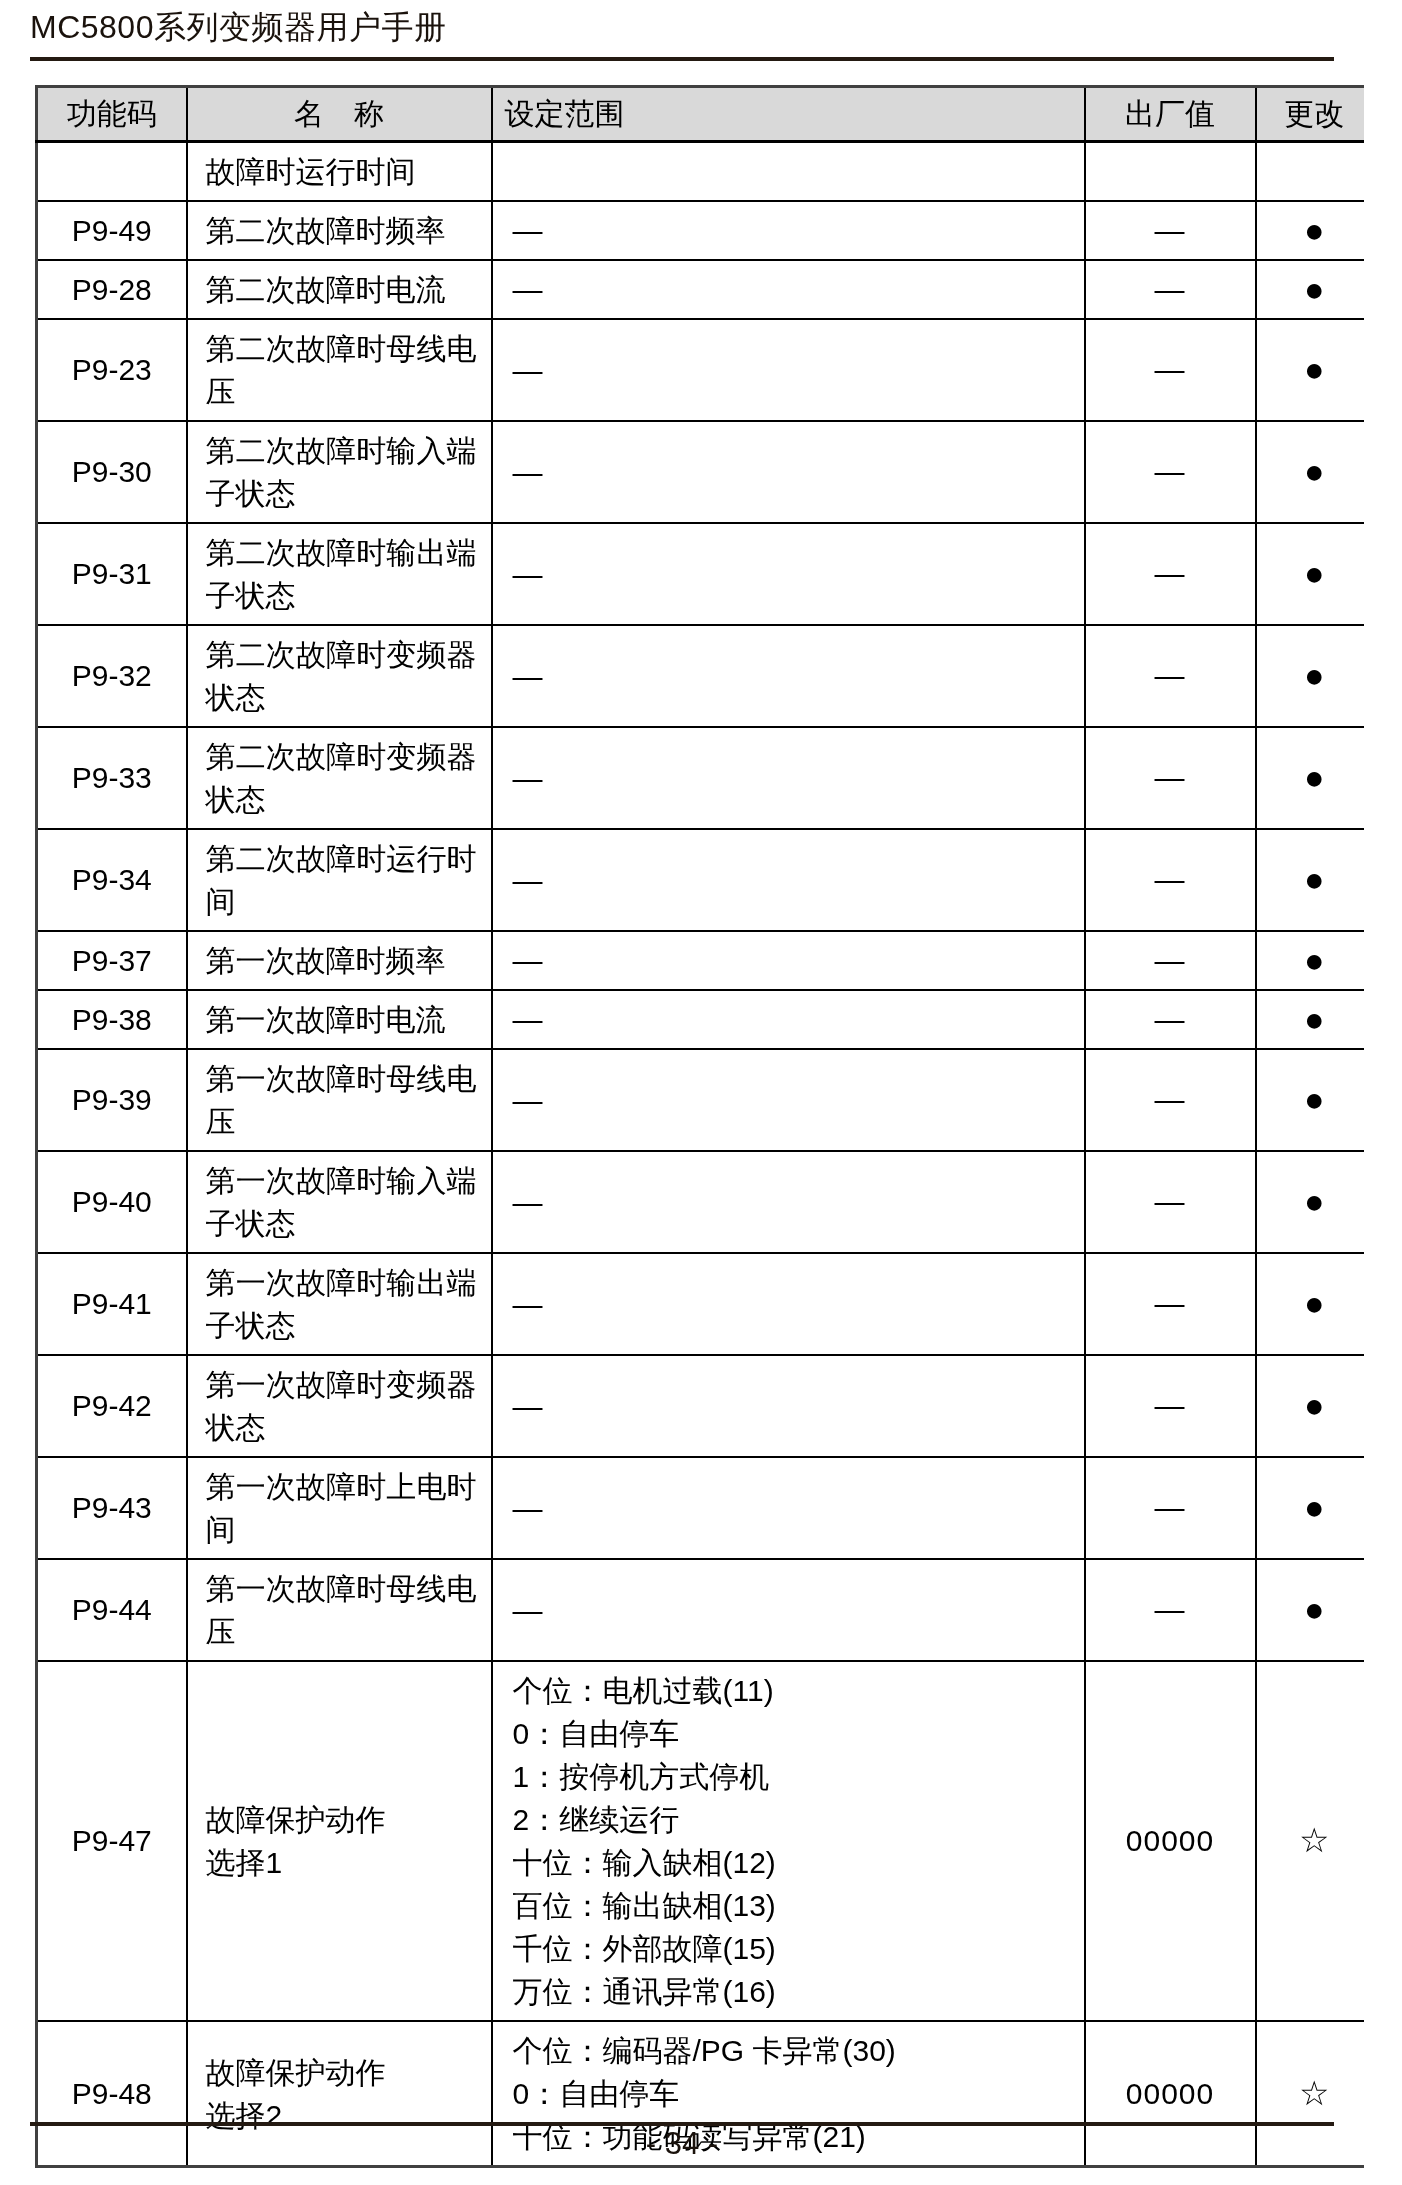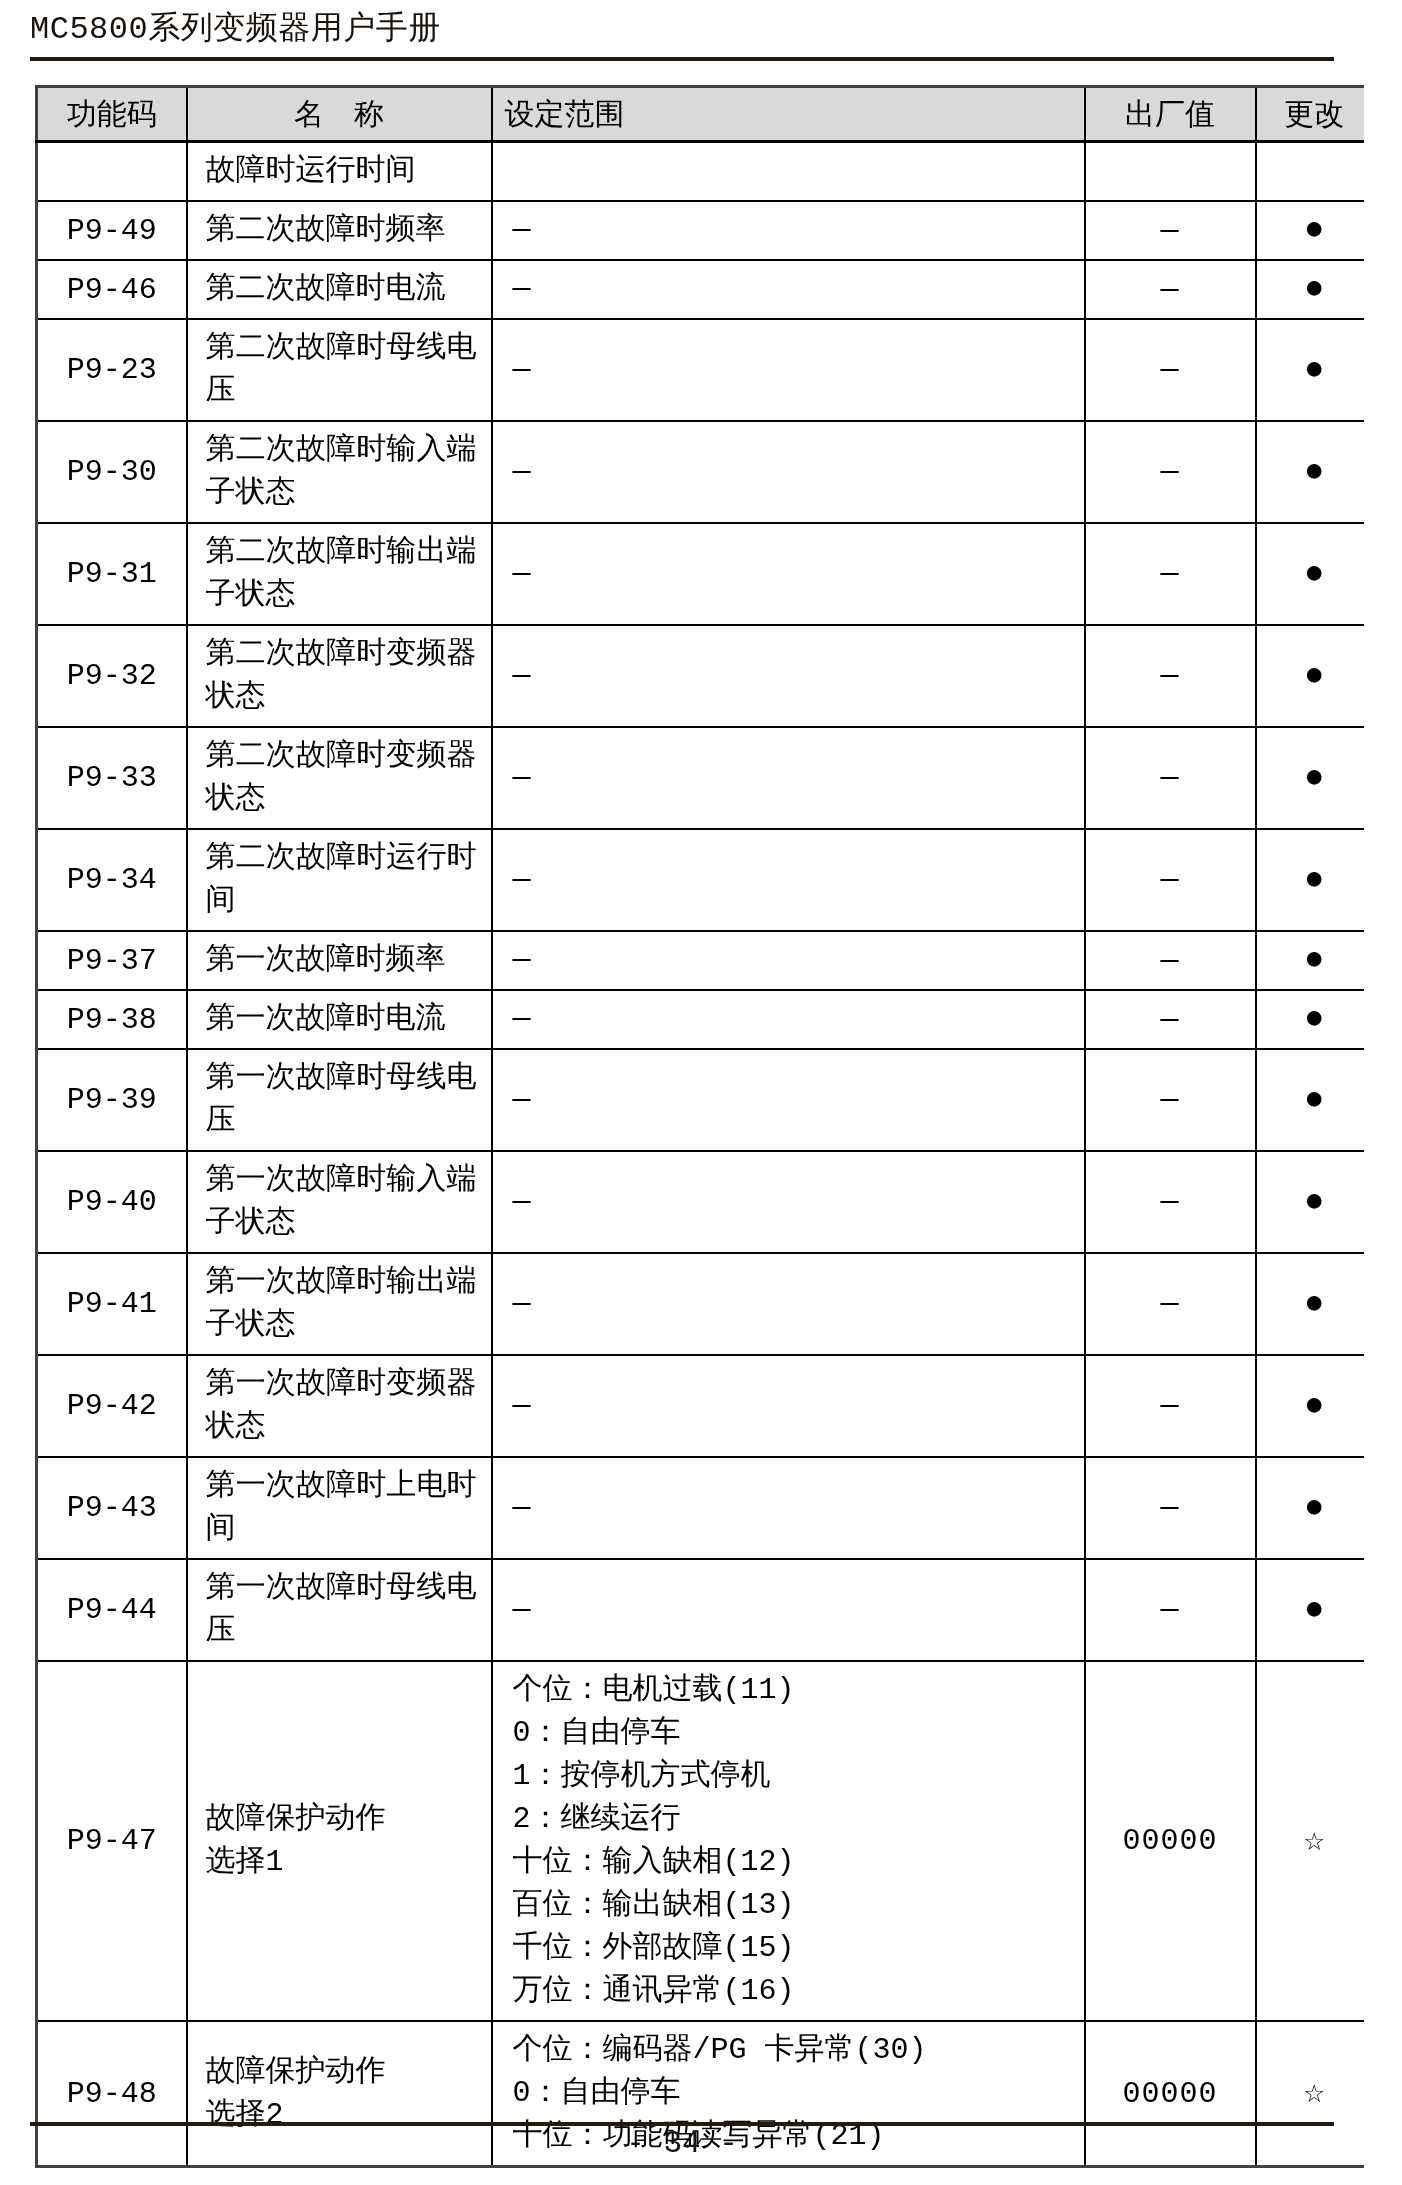--- a/index.html
+++ b/index.html
@@ -1,20 +1,20 @@
 <!DOCTYPE html>
 <html><head>
 <meta charset="utf-8">
 <style>
   html,body { margin:0; padding:0; background:#ffffff; }
   .page {
     position:relative;
     width:1364px; height:2185px;
     background:#ffffff;
-    font-family:Liberation Mono, monospace;
+    font-family:Liberation Sans, sans-serif;
     color:#000000;
     overflow:hidden;
   }
   .doc-title {
     margin:6px 0 0 30px;
     font-size:32px;
     font-weight:normal;
     letter-spacing:0.5px;
     color:#1a120c;
   }
@@ -123,21 +123,21 @@
           <td class="change-cell"><span class="flag"></span></td>
         </tr>
         <tr>
           <td class="code-cell">P9-49</td>
           <td class="name-cell">第二次故障时频率</td>
           <td class="range-cell">—</td>
           <td class="factory-cell">—</td>
           <td class="change-cell"><span class="flag">●</span></td>
         </tr>
         <tr>
-          <td class="code-cell">P9-46</td>
+          <td class="code-cell">P9-28</td>
           <td class="name-cell">第二次故障时电流</td>
           <td class="range-cell">—</td>
           <td class="factory-cell">—</td>
           <td class="change-cell"><span class="flag">●</span></td>
         </tr>
         <tr>
           <td class="code-cell">P9-23</td>
           <td class="name-cell">第二次故障时母线电压</td>
           <td class="range-cell">—</td>
           <td class="factory-cell">—</td>

